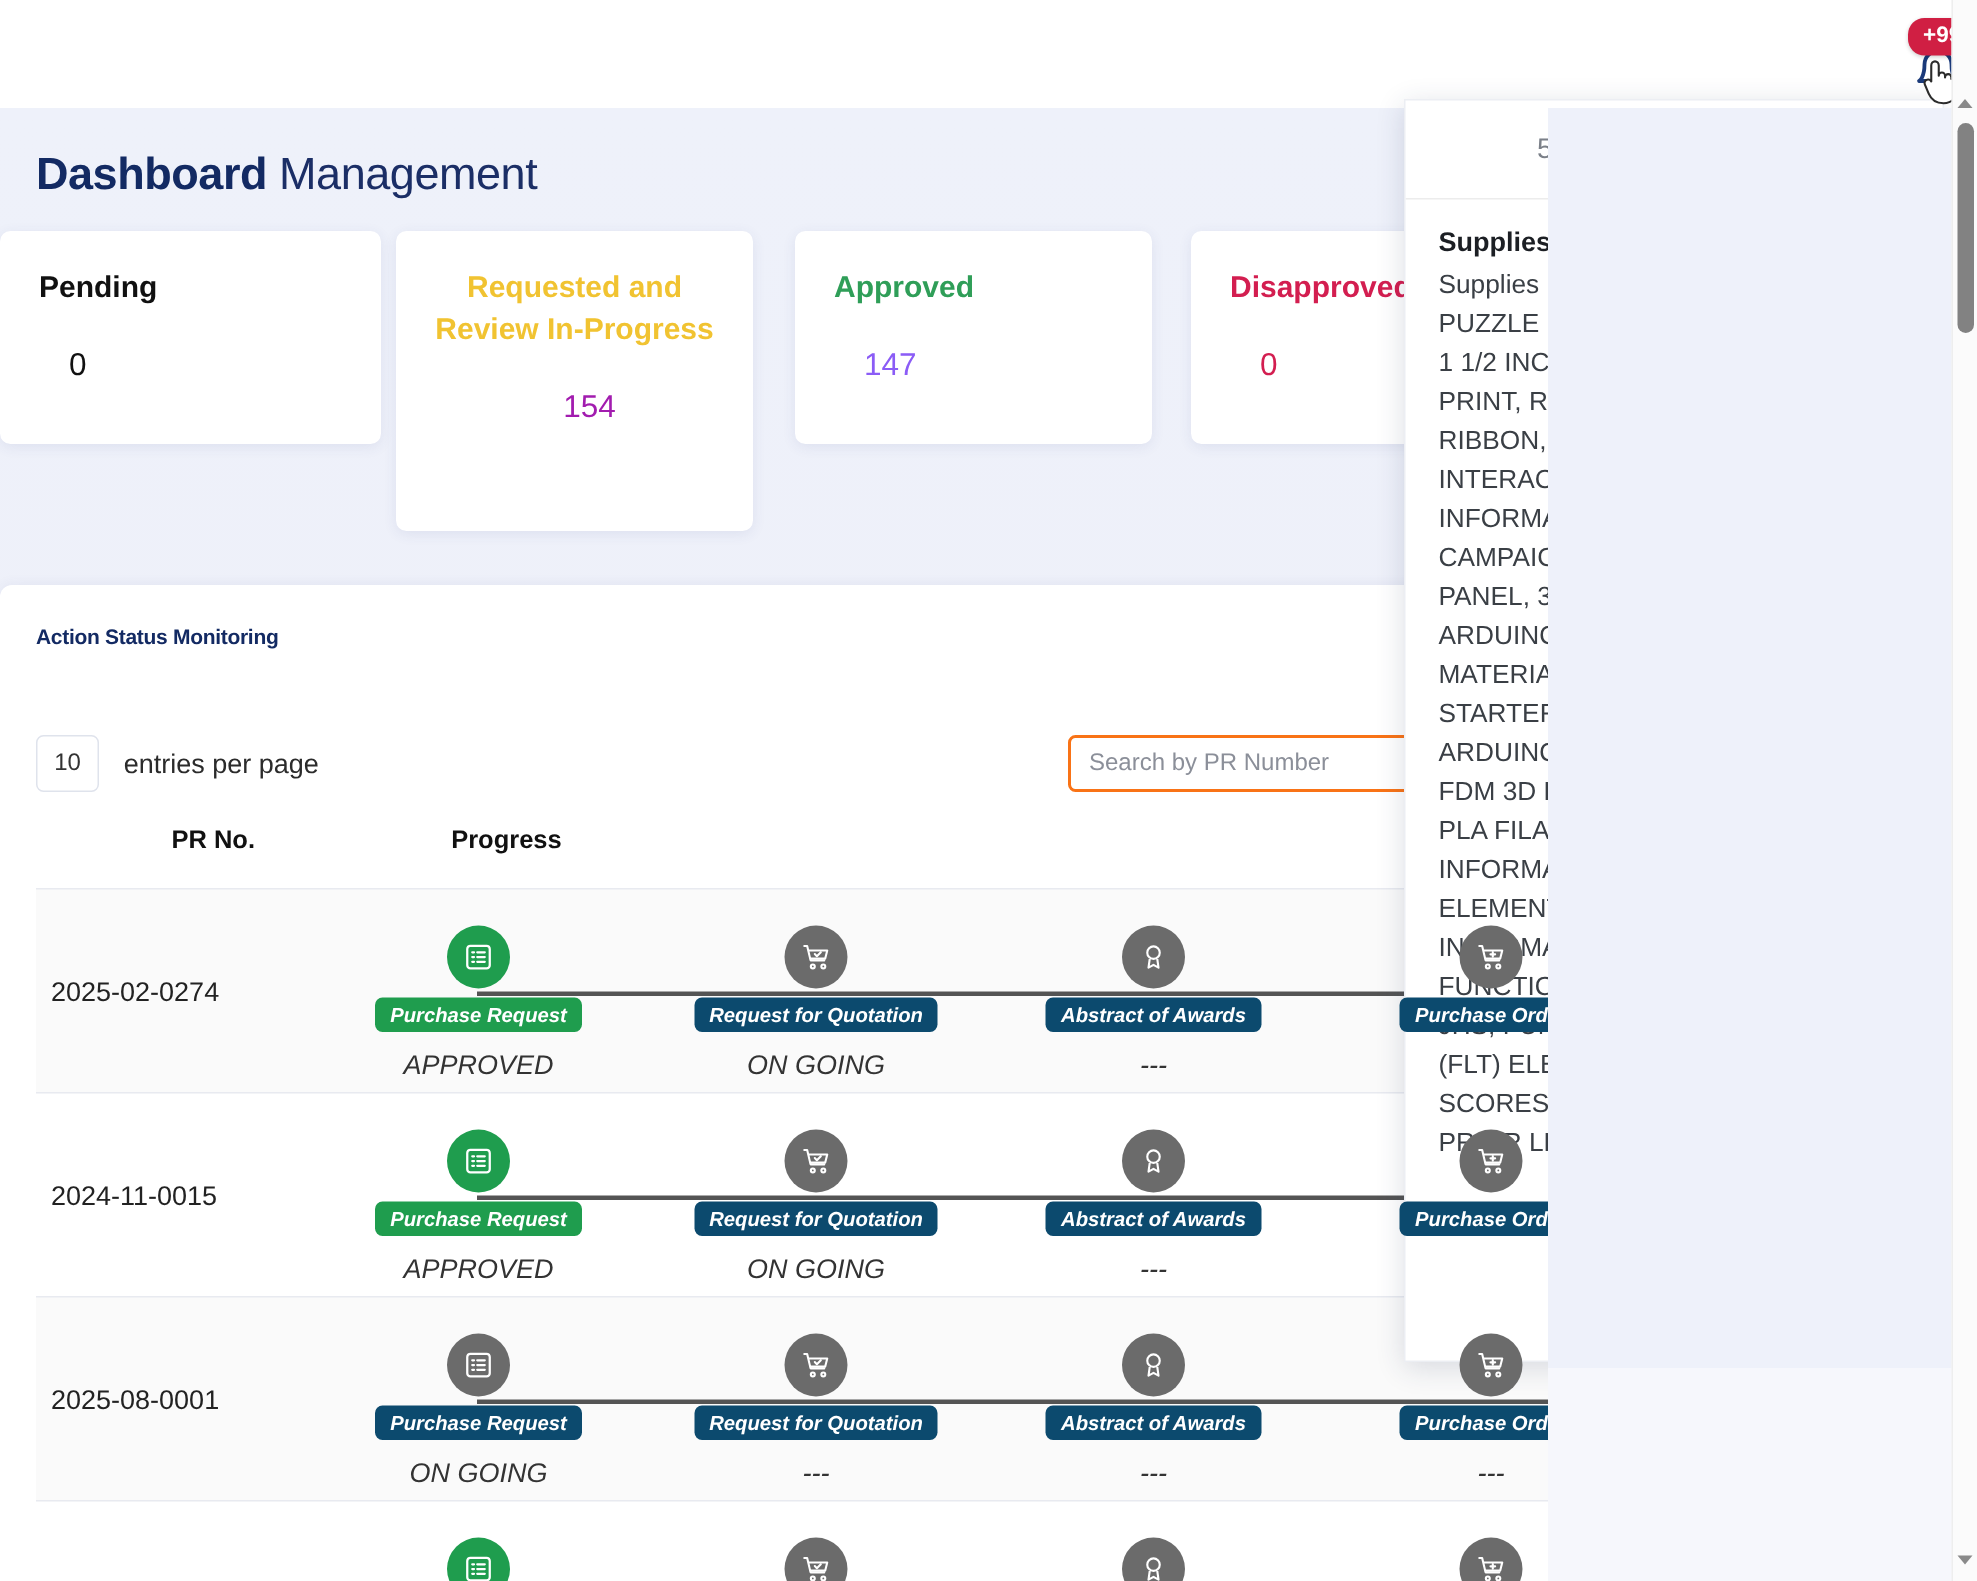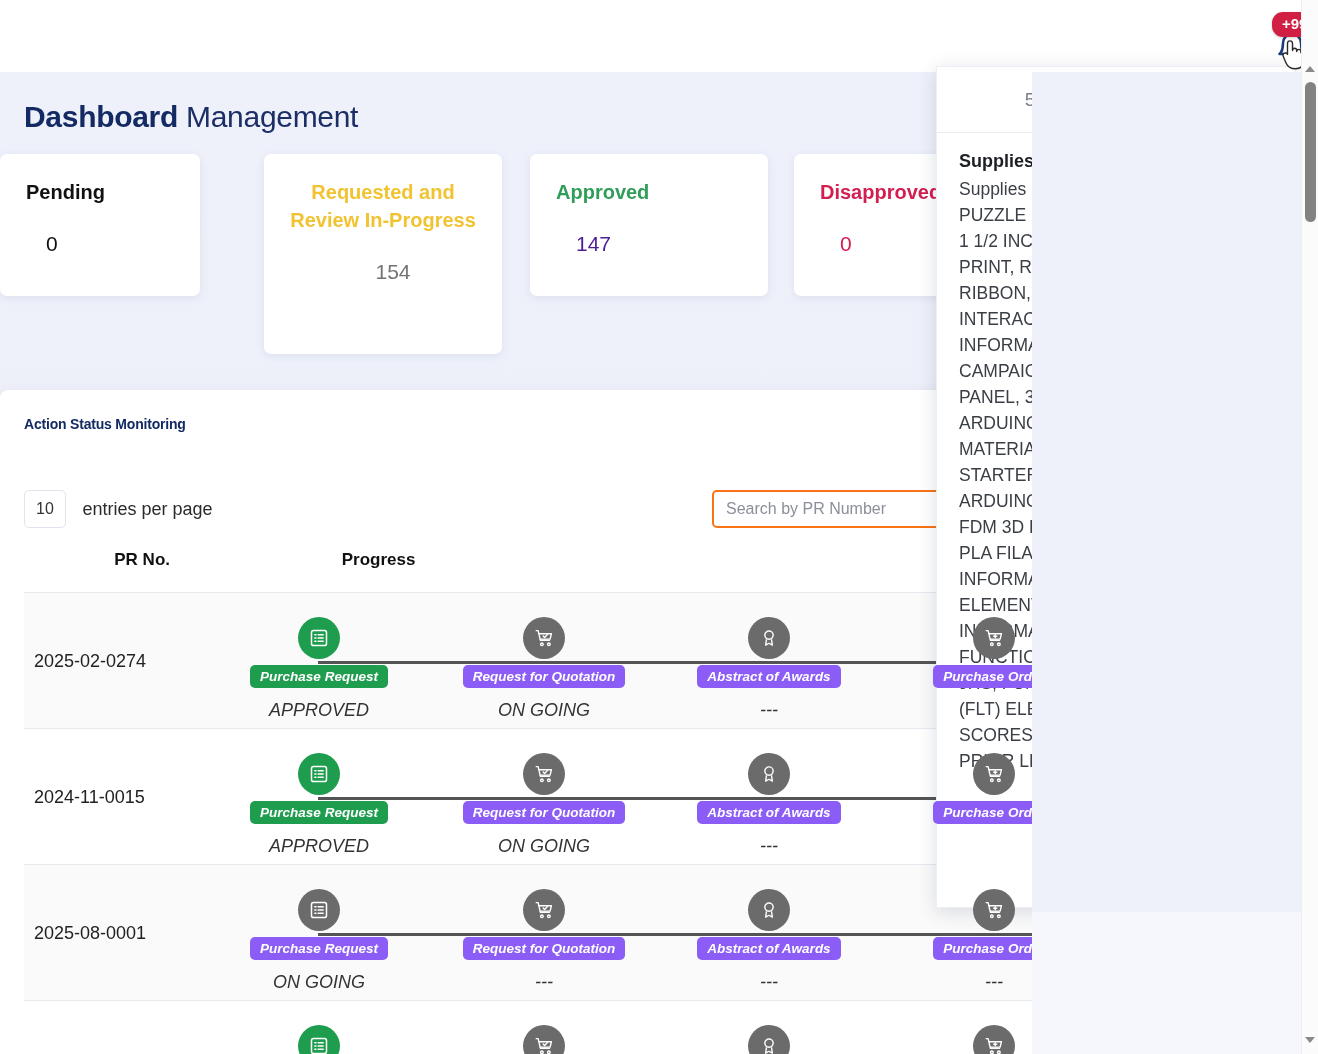--- a/index.html
+++ b/index.html
@@ -35,21 +35,21 @@
   
   .cards { position: absolute; left: -30px; top: 82px; width: 1080px; height: 230px; }
   .card {
     position: absolute; top: 0;
     background:#ffffff; border-radius: 7px;
     box-shadow: 0 2px 9px rgba(60,70,130,.09);
     padding: 24px 26px;
   }
   .card .c-label { font-size: 20px; font-weight: 700; line-height: 1.4; }
   .card .c-value { font-size: 21px; font-weight: 400; margin-top: 26px; padding-left: 20px; }
-  .card-pending  { left: 30px;  width: 200px; height: 142px; }
+  .card-pending  { left: 30px;  width: 254px; height: 142px; }
   .card-req      { left: 294px; width: 238px; height: 200px; text-align: center; }
   .card-approved { left: 560px; width: 238px; height: 142px; }
   .card-disapp   { left: 824px; width: 238px; height: 142px; }
 
   
   .panel {
     position: absolute; left: 0; top: 318px; width: 1032px; height: 680px;
     background:#ffffff; border-radius: 8px 8px 0 0;
     box-shadow: 0 -1px 8px rgba(60,70,130,.06);
     overflow: hidden;
@@ -76,21 +76,21 @@
     padding: 0 12px; font-size: 16px; color:#333;
     font-family:"Liberation Sans", sans-serif;
   }
   .search-input::placeholder { color:#8b8f99; }
 
   
   .tbl { position:absolute; left: 24px; top: 160px; right: 0; }
   .thead { height: 42px; }
   .th { font-size: 17px; font-weight: 700; color:#111; display:inline-block;text-align:right; }
   .th-pr { width: 146px; }
-  .th-prog { width: 200px; margin-left: 41px; }
+  .th-prog { width: 200px; }
 
   .trow { position: relative; height: 136px; border-top: 1px solid #e8eaf0; }
   .trow.alt { background:#fafafa; }
   .trow .pr-no {
     position:absolute; left: 10px; top: 58px;
     font-size: 18px; color:#222; white-space: nowrap;
   }
 
   .timeline { position:absolute; left: 160px; top: 14px; width: 1000px; height: 136px; font-style: italic; }
   .tl-line {
@@ -101,21 +101,21 @@
     width: 42px; height: 42px; border-radius: 50%;
     margin: 0 auto; position: relative; z-index: 2;
     display:flex; align-items:center; justify-content:center;
     background:#6b6b6b;
   }
   .step.done .circle { background:#1f9d4e; }
   .step .circle svg { display:block; }
   .step .pill {
     display:inline-block; margin-top: 6px; position:relative; z-index: 3;
     padding: 4px 10px; border-radius: 5px;
-    background:#8b5cf6; color:#fff; font-size: 13.5px; font-weight: 700;
+    background:#0c4a6e; color:#fff; font-size: 13.5px; font-weight: 700;
     white-space: nowrap;
   }
   .step.done .pill { background:#1f9d4e; }
   .step .status { margin-top: 12px; font-size: 18px; color:#333; white-space: nowrap; }
 
   
   .notif-panel {
     position:absolute; left: 936px; top: 66px; width: 360px; height: 842px;
     background:#ffffff;
     box-shadow: 0 4px 18px rgba(40,50,90,.16);
@@ -206,26 +206,26 @@
 
     <div class="cards">
 
       <div class="card card-pending">
         <div class="c-label" style="color:#111111">Pending</div>
         <div class="c-value" style="color:#111111">0</div>
       </div>
 
       <div class="card card-req">
         <div class="c-label" style="color:#f1c331">Requested and Review In-Progress</div>
-        <div class="c-value" style="color:#737373">154</div>
+        <div class="c-value" style="color:#a21caf">154</div>
       </div>
 
       <div class="card card-approved">
         <div class="c-label" style="color:#2f9e58">Approved</div>
-        <div class="c-value" style="color:#4c1d95">147</div>
+        <div class="c-value" style="color:#8b5cf6">147</div>
       </div>
 
       <div class="card card-disapp">
         <div class="c-label" style="color:#d31e50; white-space:nowrap;">Disapproved</div>
         <div class="c-value" style="color:#d31e50">0</div>
       </div>
 
     </div>
 
     <div class="panel">

